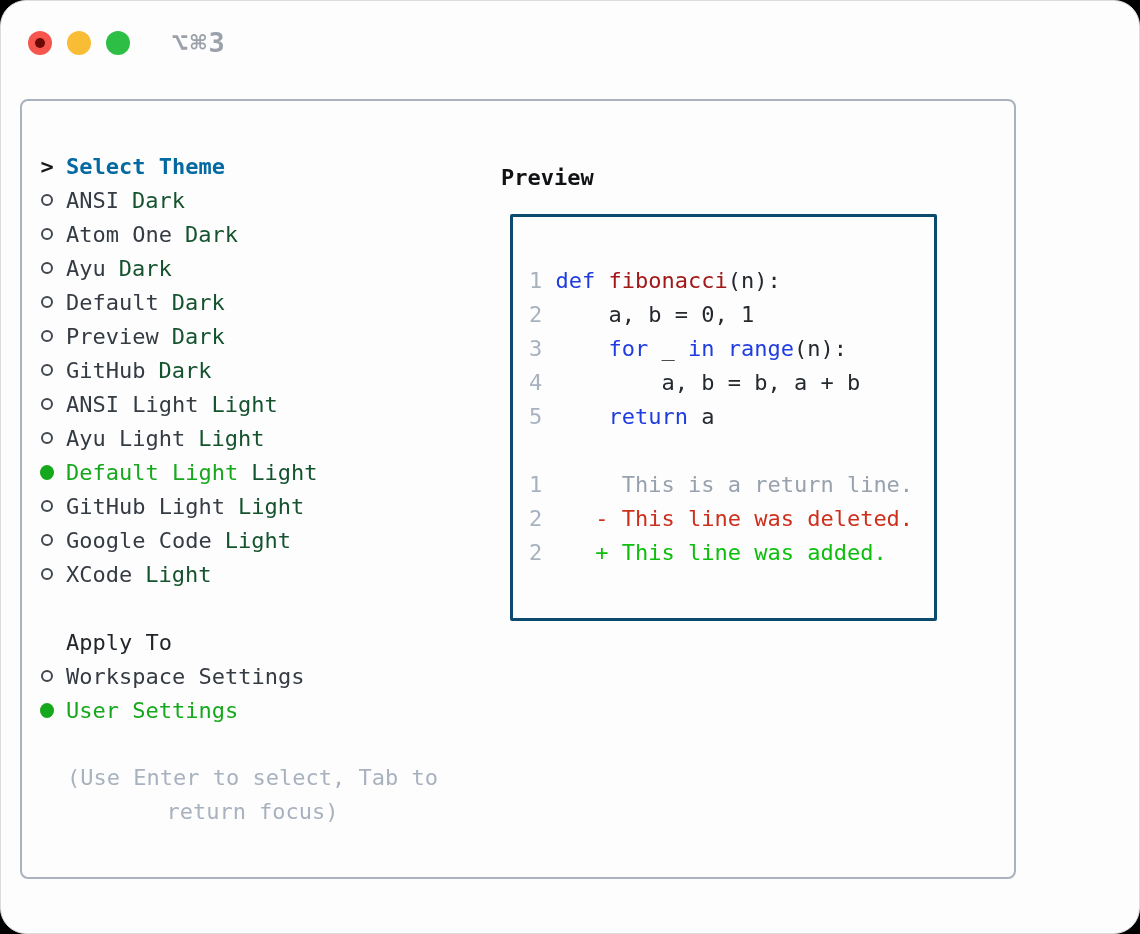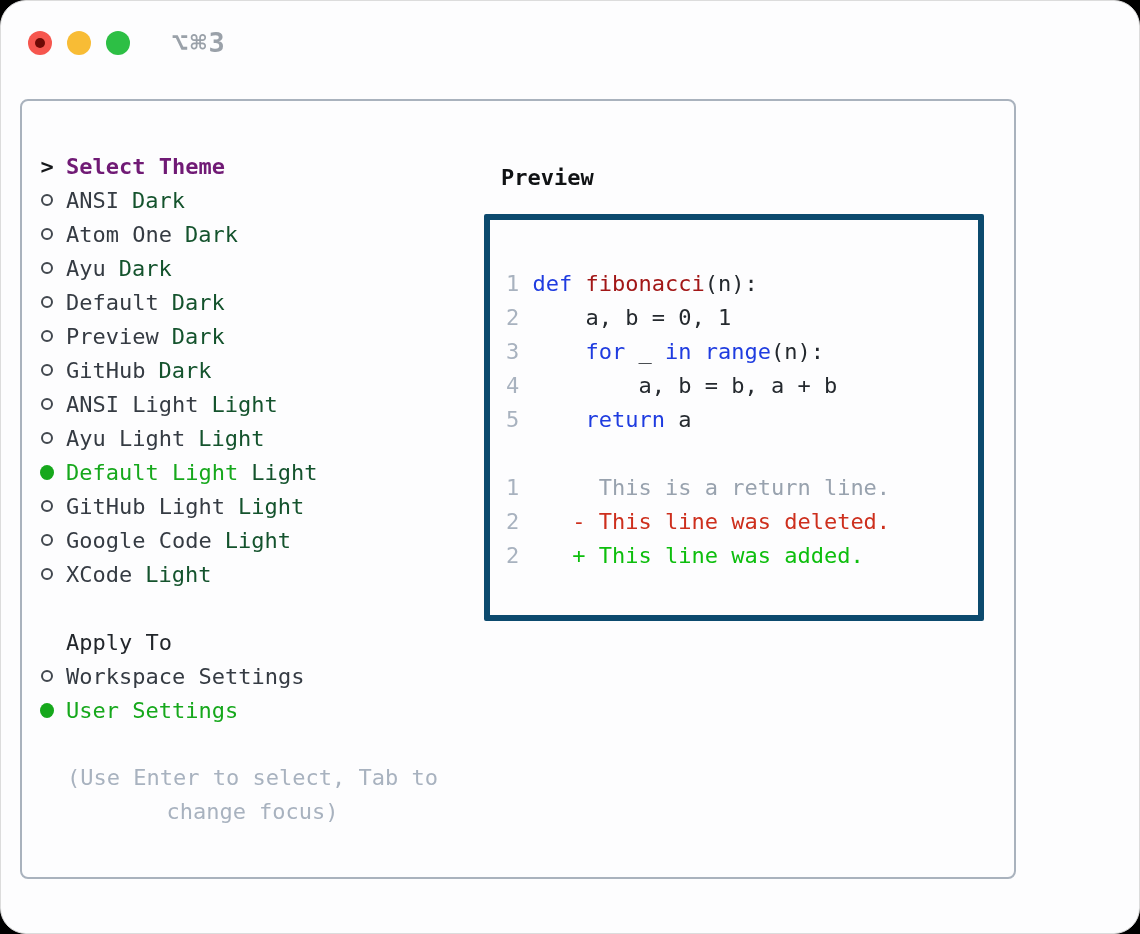--- a/index.html
+++ b/index.html
@@ -33,36 +33,36 @@
     font-size:22px;color:#353b43;
   }
   .row{display:flex;align-items:center;height:34px;padding-left:13px;white-space:pre;}
   .marker{
     width:14px;height:34px;margin-right:12px;flex:0 0 auto;
     display:flex;align-items:center;justify-content:center;
   }
   .dot{width:12px;height:12px;box-sizing:border-box;border:2px solid #42484f;border-radius:50%;}
   .dot.sel{width:15px;height:15px;border:0;background:#16a81c;}
   .chev{font-weight:bold;color:#16181b;}
-  .hdr{font-weight:bold;color:#701a75;text-align:right;}
+  .hdr{font-weight:bold;color:#0369a1;text-align:right;}
   .subhdr{color:#22262b;}
   .t-name{color:#353b43;}
   .t-name.sel{color:#16a81c;}
   .t-variant{color:#14532d;margin-left:13px;}
   .opt-label{color:#353b43;}
   .opt-label.sel{color:#16a81c;}
   .spacer{height:34px;}
   .help{color:#a8b2bf;padding-left:1px;}
   .help div{height:34px;line-height:34px;white-space:pre;text-align:center;}
   
   .right-col{position:absolute;left:462px;top:12px;padding-top:48px;}
   .preview-hdr{height:34px;line-height:34px;padding-left:17px;font-size:22px;font-weight:bold;color:#101214;}
   .preview-box{
-    margin-top:19px;width:500px;height:407px;box-sizing:border-box;
-    border:6px solid #0c4a6e;border-radius:2px;background:#fdfdfe;
+    margin-left:26px;margin-top:19px;width:427px;height:407px;box-sizing:border-box;
+    border:3px solid #0c4a6e;border-radius:2px;background:#fdfdfe;
     padding:47px 0 0 16px;font-size:22px;color:#24292e;
   }
   .pline{height:34px;line-height:34px;white-space:pre;}
   .ln{color:#a8b2bf;}
   .kw{color:#1f3ce0;}
   .fn{color:#a21717;}
   .ctx{color:#98a2ae;}
   .del{color:#cd2f1d;}
   .add{color:#0dbe0d;text-align:center;}
 </style>
@@ -160,21 +160,21 @@
       </div>
       <div class="row">
         <span class="marker"><span class="dot sel"></span></span>
         <span class="opt-label sel">User Settings</span>
       </div>
 
       <div class="spacer"></div>
 
       <div class="help">
         <div>(Use Enter to select, Tab to</div>
-        <div>change focus)</div>
+        <div>return focus)</div>
       </div>
     </div>
 
     <div class="right-col">
       <div class="preview-hdr">Preview</div>
 
       <div class="preview-box">
         <div class="pline"><span class="ln">1</span><span> </span><span class="kw">def</span><span> </span><span class="fn">fibonacci</span><span>(n):</span></div>
         <div class="pline"><span class="ln">2</span><span>     a, b = 0, 1</span></div>
         <div class="pline"><span class="ln">3</span><span>     </span><span class="kw">for</span><span> _ </span><span class="kw">in</span><span> </span><span class="kw">range</span><span>(n):</span></div>

